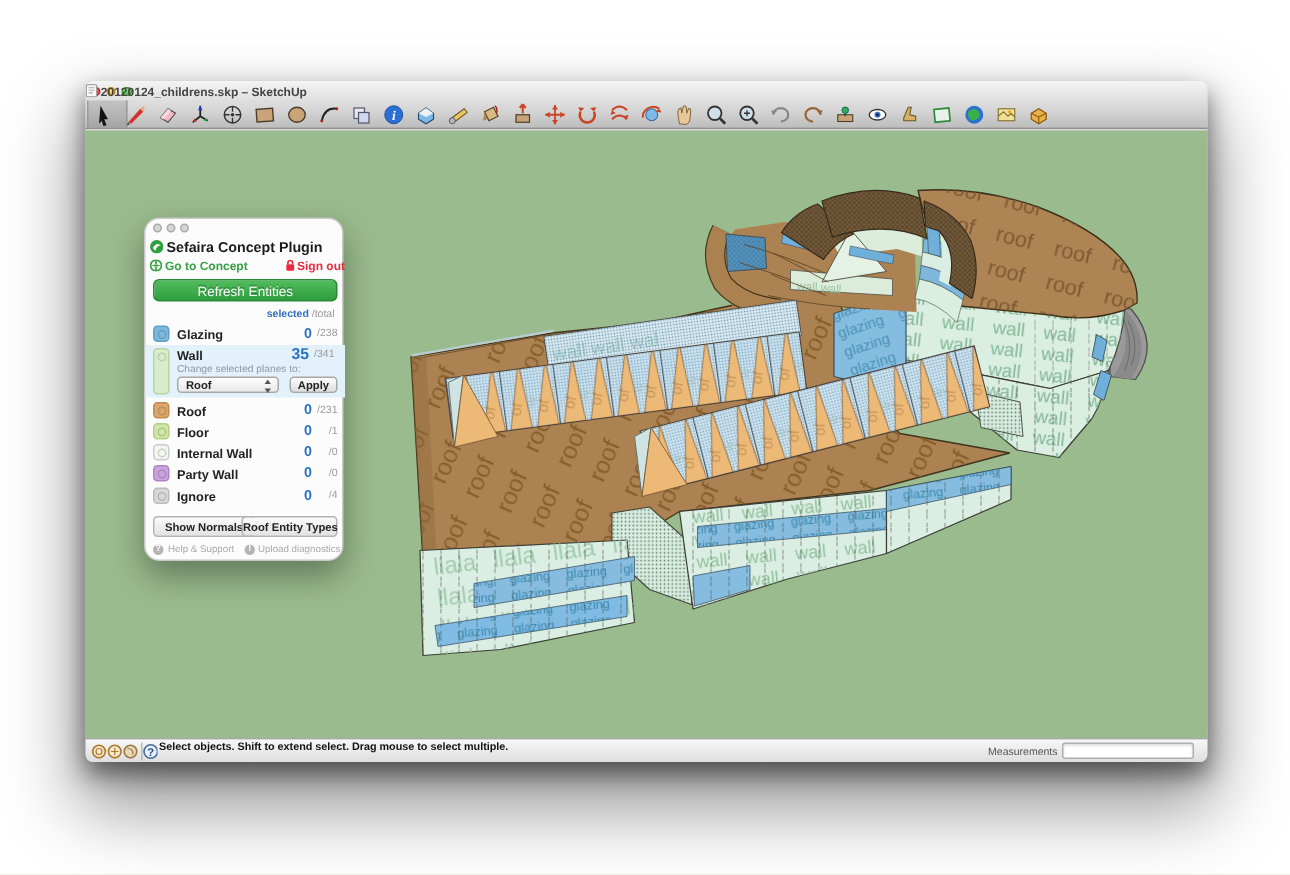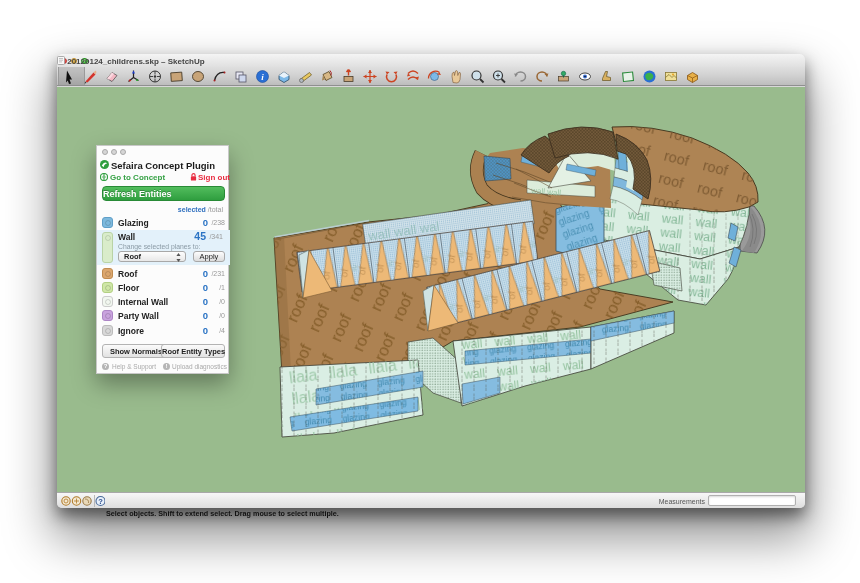--- a/index.html
+++ b/index.html
@@ -24,40 +24,40 @@
   background:linear-gradient(#dfdfdf 0%, #d2d2d2 45%, #bdbdbd 100%);
   border-bottom:1px solid #8f8f8f; }
 #selbox { position:absolute; left:1px; top:0px; width:27px; height:18px;
   background:rgba(0,0,0,0.13); border-left:1px solid #9a9a9a; border-right:1px solid #9a9a9a; }
 #viewport { position:absolute; left:0; top:33px; width:748px; height:405px;
   background:#99bb8d; overflow:hidden; }
 #statusbar { position:absolute; left:0; top:438px; width:748px; height:16px;
   border-radius:0 0 5px 5px;
   background:linear-gradient(#f7f7f7,#dedede);
   border-top:1px solid #a8a8a8; }
-#stext { position:absolute; left:49px; top:16px; font-size:7.2px; font-weight:bold; color:#111; }
+#stext { position:absolute; left:49px; top:0; font-size:7.2px; font-weight:bold; color:#111; }
 #meas { position:absolute; right:100px; top:4.5px; font-size:7px; color:#555; }
 #measbox { position:absolute; right:9px; top:2px; width:88px; height:11px;
   background:#fff; border:1px solid #b0b0b0; border-radius:2px; box-shadow:inset 0 1px 2px rgba(0,0,0,0.15);}
 
 #panel { position:absolute; left:96px; top:145px; width:133px; height:229px;
-  background:#fcfcfc; border-radius:0; border:1px solid #c8c8c8;
+  background:#fcfcfc; border-radius:10px; border:1px solid #c8c8c8;
   box-shadow:0 10px 22px rgba(0,0,0,0.35); font-family:"Liberation Sans",sans-serif; }
 .pdot { position:absolute; top:3px; width:6px; height:6px; border-radius:50%;
   background:#d6d6d6; border:1px solid #aaa; }
 #ptitle { position:absolute; left:14px; top:13.5px; font-size:9.5px; font-weight:bold; color:#1a1a1a; }
 #plogo { position:absolute; left:3px; top:14px; width:9px; height:9px; }
 #gotoc { position:absolute; left:13px; top:27px; font-size:8px; font-weight:bold; color:#35a144; }
 #gicon { position:absolute; left:3px; top:27px; width:8px; height:8px;}
 #signout { position:absolute; left:101px; top:27px; white-space:nowrap; font-size:8px; font-weight:bold; color:#e82c40; }
 #lockicon { position:absolute; left:93px; top:27px; width:7px; height:8px; }
 #refreshbtn { position:absolute; left:5px; top:40px; width:123px; height:15px;
   border-radius:4px; background:linear-gradient(#52bd5d,#2f9e3f);
-  border:1px solid #288a36; color:#fff; font-size:9px; font-weight:bold;
-  text-align:left; line-height:14px; text-shadow:0 -1px 0 rgba(0,0,0,0.25);}
+  border:1px solid #288a36; color:#fff; font-size:9px; font-weight:normal;
+  text-align:center; line-height:14px; text-shadow:0 -1px 0 rgba(0,0,0,0.25);}
 #selhdr { position:absolute; right:5px; top:60px; font-size:7px; color:#999; }
 #selhdr b { color:#2f6fbe; }
 .prow { position:absolute; left:0px; width:133px; height:14px; }
 .chip { position:absolute; left:5px; top:1px; width:11px; height:11px; border-radius:3px; }
 .chip i { position:absolute; left:2px; top:2px; width:6px; height:6px; border-radius:50%;
   border:1px solid rgba(0,0,0,0.15); display:block;}
 .plabel { position:absolute; left:21px; top:2px; font-size:8.5px; color:#222; font-weight:bold;}
 .pnum { position:absolute; right:22px; top:1px; font-size:9.5px; font-weight:bold; color:#2a73c4; }
 .ptot { position:absolute; right:5px; top:3px; font-size:7px; color:#999; }
 #wallblock { position:absolute; left:0px; top:84px; width:133px; height:35px; background:#e3f1fa; }
@@ -67,21 +67,21 @@
 #wl { position:absolute; left:21px; top:86px; font-size:8.5px; color:#222; font-weight:bold; }
 #wn { position:absolute; right:22px; top:84px; font-size:10.5px; font-weight:bold; color:#2a73c4; }
 #wt { position:absolute; right:5px; top:87px; font-size:7px; color:#999; }
 #chg { position:absolute; left:21px; top:97px; font-size:6.8px; color:#8a9aa5; }
 #dropd { position:absolute; left:21px; top:104.5px; width:68px; height:11.5px;
   background:linear-gradient(#fdfdfd,#e8e8e8); border:1px solid #a8a8a8; border-radius:3px;
   font-size:7.5px; color:#222; padding-left:5px; line-height:10.5px; font-weight:bold;}
 #dropd span { position:absolute; right:4px; top:0px; font-size:7px; color:#444; }
 #applyb { position:absolute; left:96px; top:104.5px; width:32px; height:11.5px;
   background:linear-gradient(#fdfdfd,#ddd); border:1px solid #a8a8a8; border-radius:3px;
-  font-size:7.5px; color:#222; text-align:center; line-height:10.5px; font-weight:normal;}
+  font-size:7.5px; color:#222; text-align:center; line-height:10.5px; font-weight:bold;}
 .pbtn { position:absolute; top:198px; height:14px; white-space:nowrap; background:linear-gradient(#fbfbfb,#e2e2e2);
   border:1px solid #b3b3b3; border-radius:3px; font-size:7.5px; font-weight:bold; color:#222;
   text-align:center; line-height:13px; }
 #btn-sn { left:5px; width:68px; }
 #btn-he { left:64px; width:64px; }
 .pfoot { position:absolute; top:217px; font-size:6.5px; color:#a9a9a9; white-space:nowrap; }
 .pficon { position:absolute; top:217px; width:7px; height:7px; border-radius:50%; background:#b5b5b5;
   color:#fff; font-size:6px; text-align:center; line-height:7px; font-weight:bold;}
 </style>
 </head>
@@ -422,21 +422,21 @@
         </div>
      <div class="plabel">Glazing</div>
         <div class="pnum">0</div>
         <div class="ptot">/238</div>
    </div>
    <div id="wallblock"></div>
    <div id="wallchip">
         <i></i>
       </div>
    <div id="wl">Wall</div>
-      <div id="wn">45</div>
+      <div id="wn">35</div>
       <div id="wt">/341</div>
    <div id="chg">Change selected planes to:</div>
    <div id="dropd">Roof<span><svg width="5" height="9" viewBox="0 0 5 9" style="margin-top:1px">
             <path d="M2.5,0 L4.6,3 L0.4,3 Z M2.5,9 L4.6,6 L0.4,6 Z" fill="#555"></path>
           </svg></span></div>
    <div id="applyb">Apply</div>
    <div class="prow" style="top:121px">
      <div class="chip" style="background:#dca76e;border:1px solid #c08c50">
           <i></i>
         </div>

